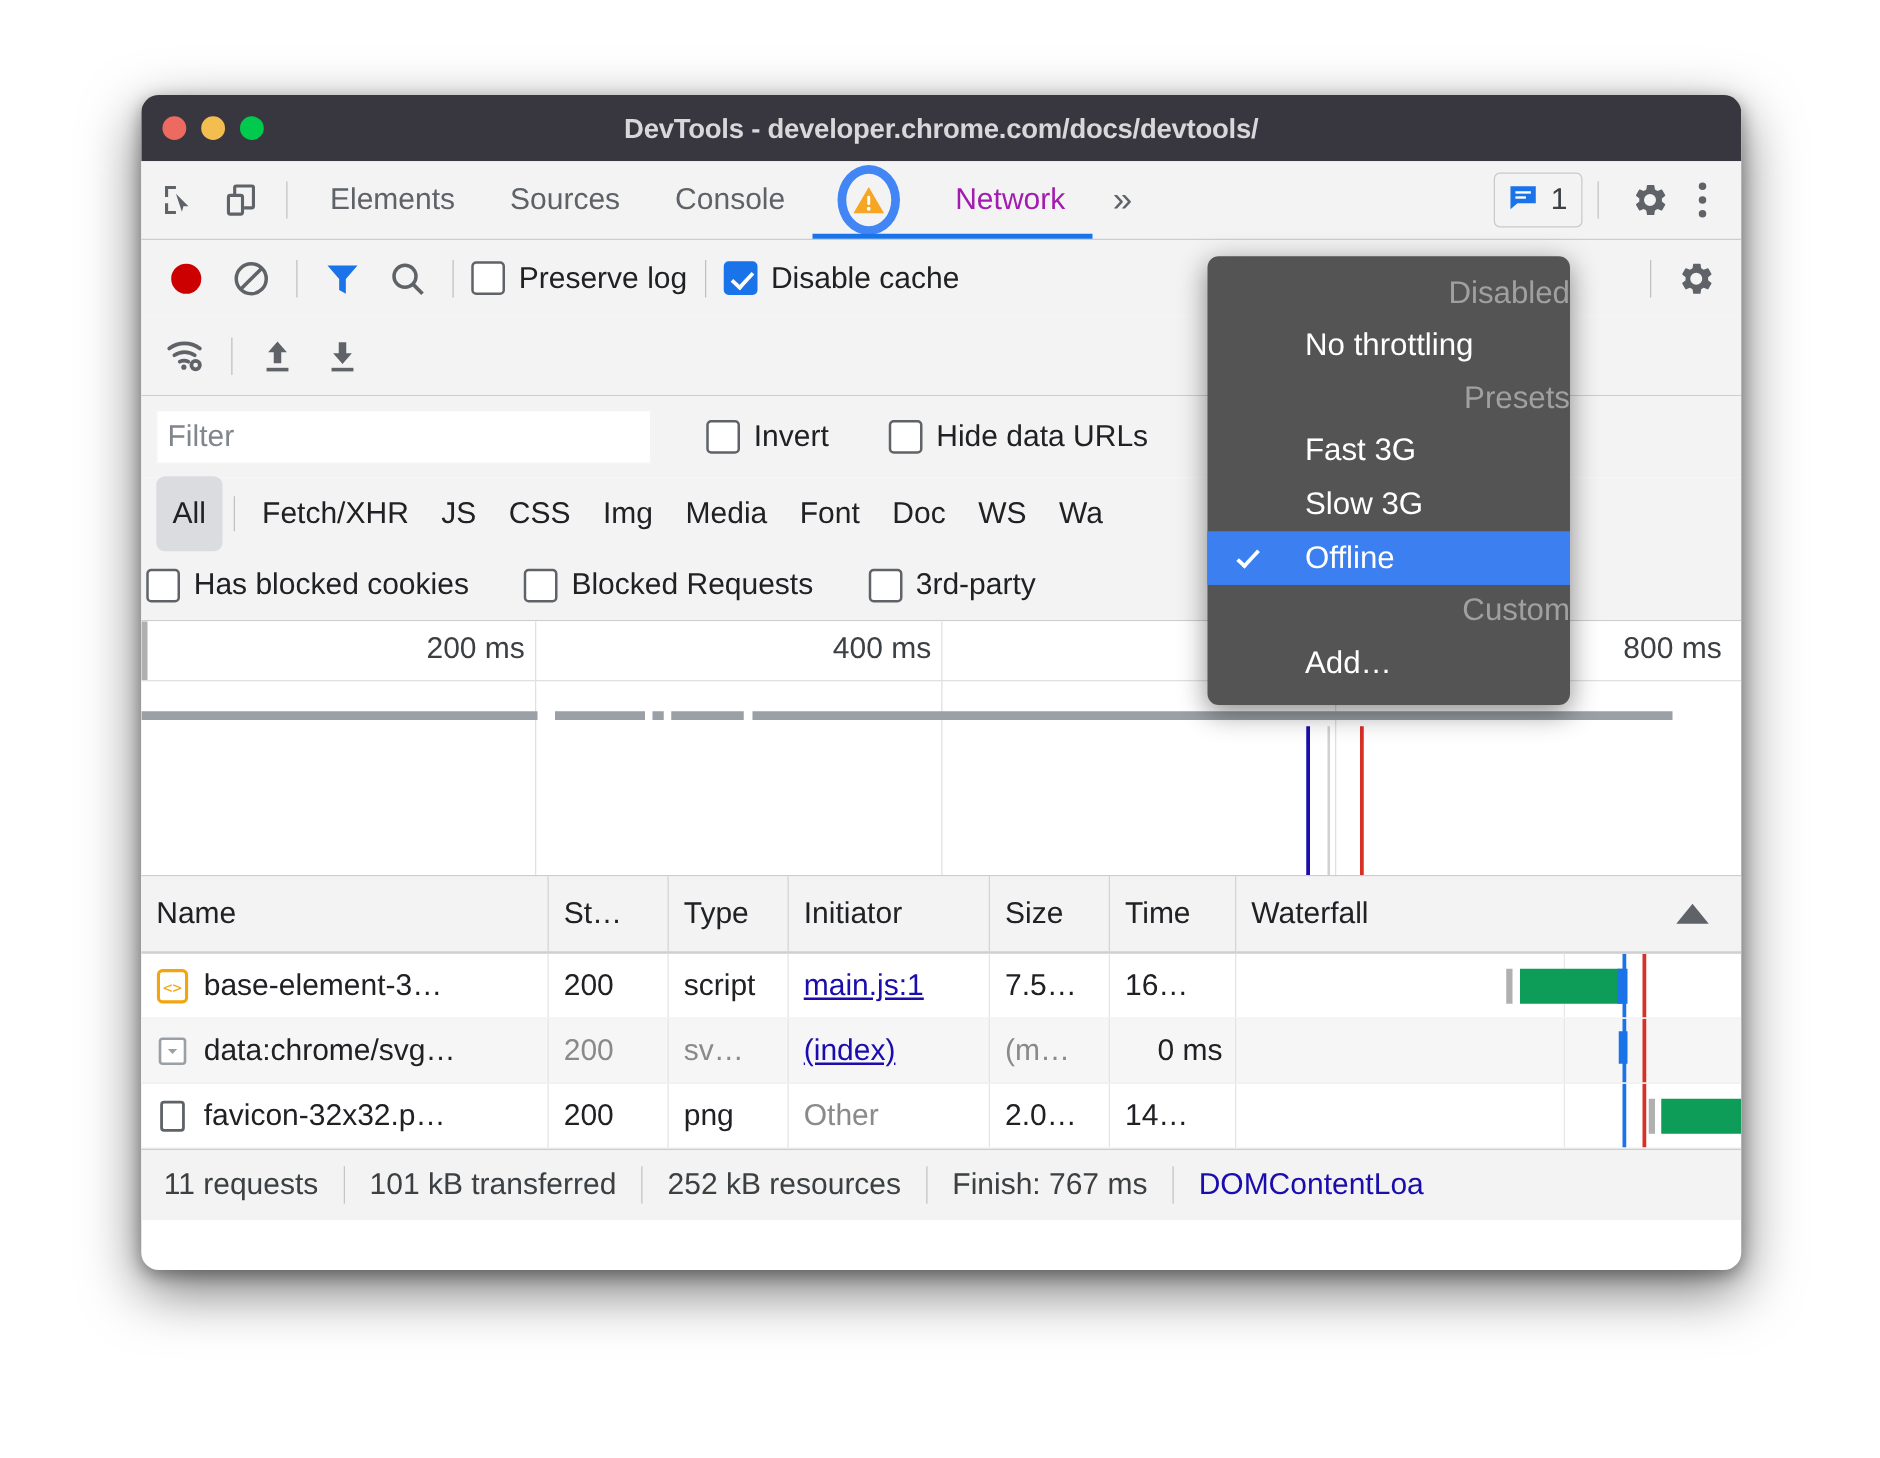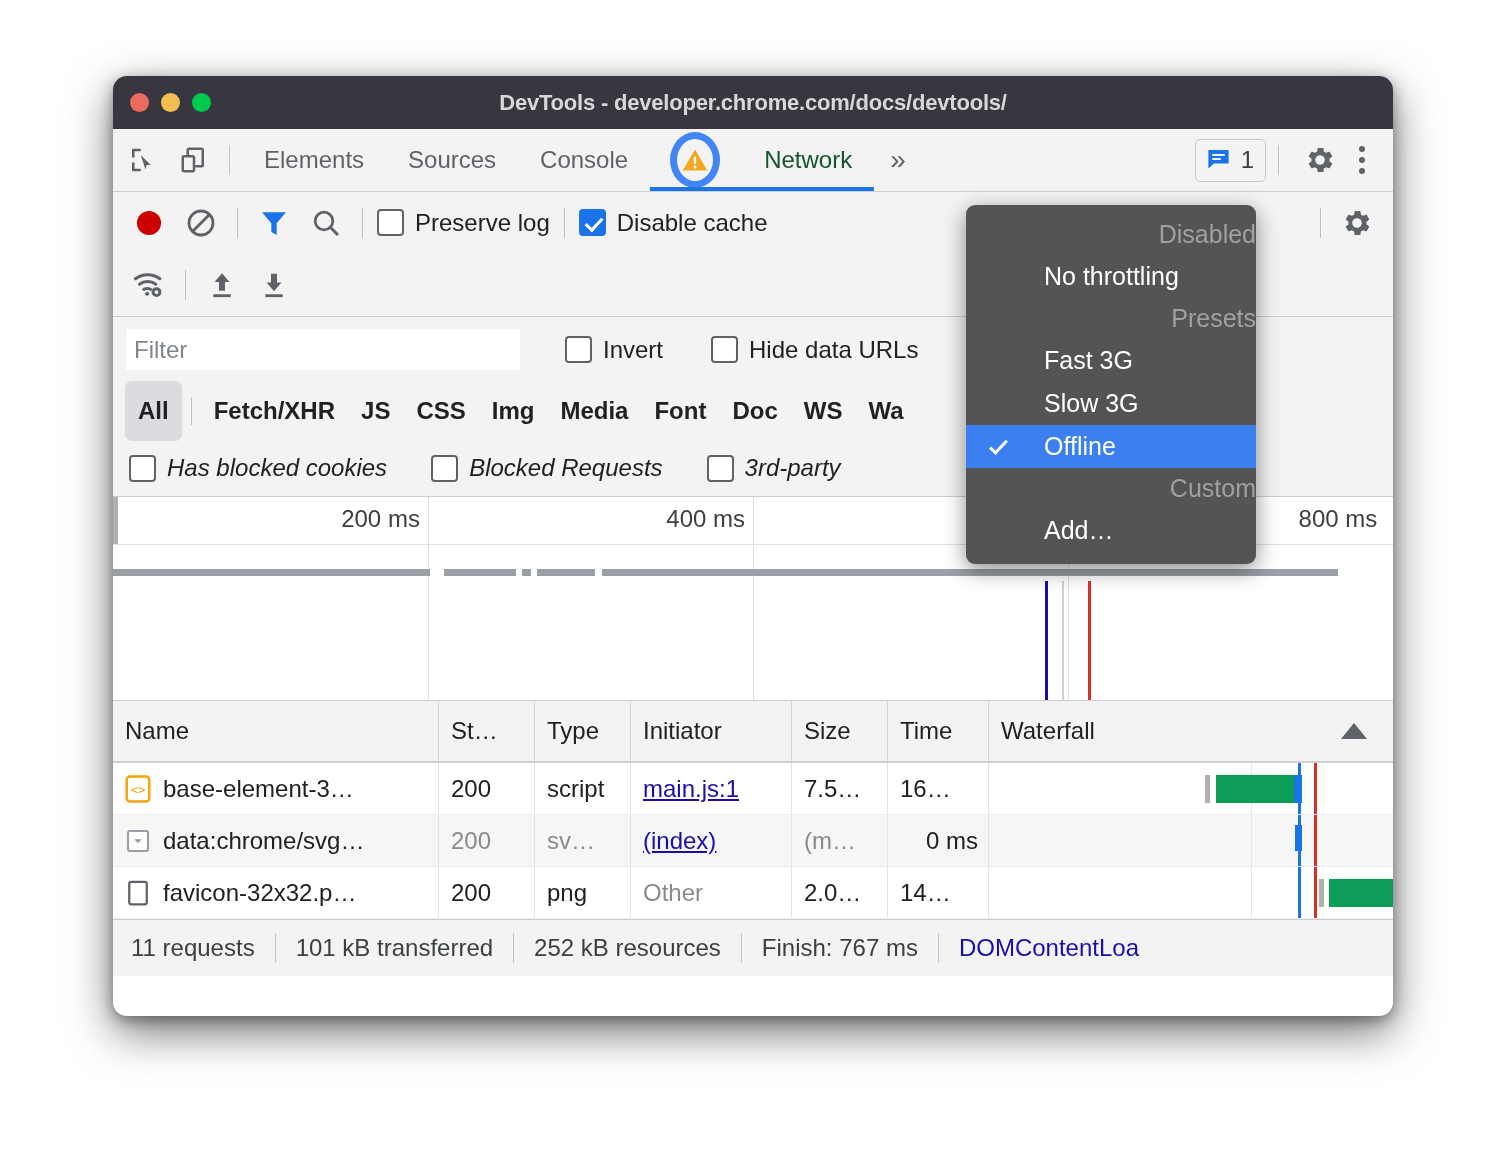--- a/index.html
+++ b/index.html
@@ -56,21 +56,21 @@
   }
   .tb-sep { width: 1px; height: 30px; background: #c4c4c4; margin: 0 12px; }
   .tabs { display: flex; align-items: center; height: 100%; }
   .tab {
     height: 100%;
     display: flex; align-items: center; gap: 4px;
     padding: 0 22px;
     font-size: 24px; color: #5f6368;
     position: relative;
   }
-  .tab.active { color: #14532d; gap: 46px; }
+  .tab.active { color: #a21caf; gap: 46px; }
   .tab.active::after {
     content: ""; position: absolute; left: 0; right: 0; bottom: 0;
     height: 4px; background: #1a73e8;
   }
   .warn-ring {
     position: relative;
     width: 46px; height: 46px;
     display: flex; align-items: center; justify-content: center;
     flex: 0 0 auto;
   }
@@ -149,33 +149,30 @@
   .typebar {
     height: 58px;
     background: #f3f3f3;
     display: flex; align-items: center;
     padding-left: 12px;
   }
   .typechip {
     font-size: 24px; color: #202124;
     padding: 16px 13px; border-radius: 7px;
     white-space: nowrap;
-    font-weight: bold;
   }
   .typechip.active { background: #dadce0; }
   .typesep { width: 1px; height: 28px; background: #c0c0c0; margin: 0 9px; }
 
   .optbar {
     height: 57px;
     background: #f3f3f3;
     display: flex; align-items: center;
-    padding-left: 12px;
     border-bottom: 1px solid #cdcdcd;
     gap: 36px;
-    font-style: italic;
   }
 
   
   .overview {
     position: relative;
     height: 204px;
     background: #ffffff;
     border-bottom: 1px solid #cdcdcd;
     overflow: hidden;
   }

